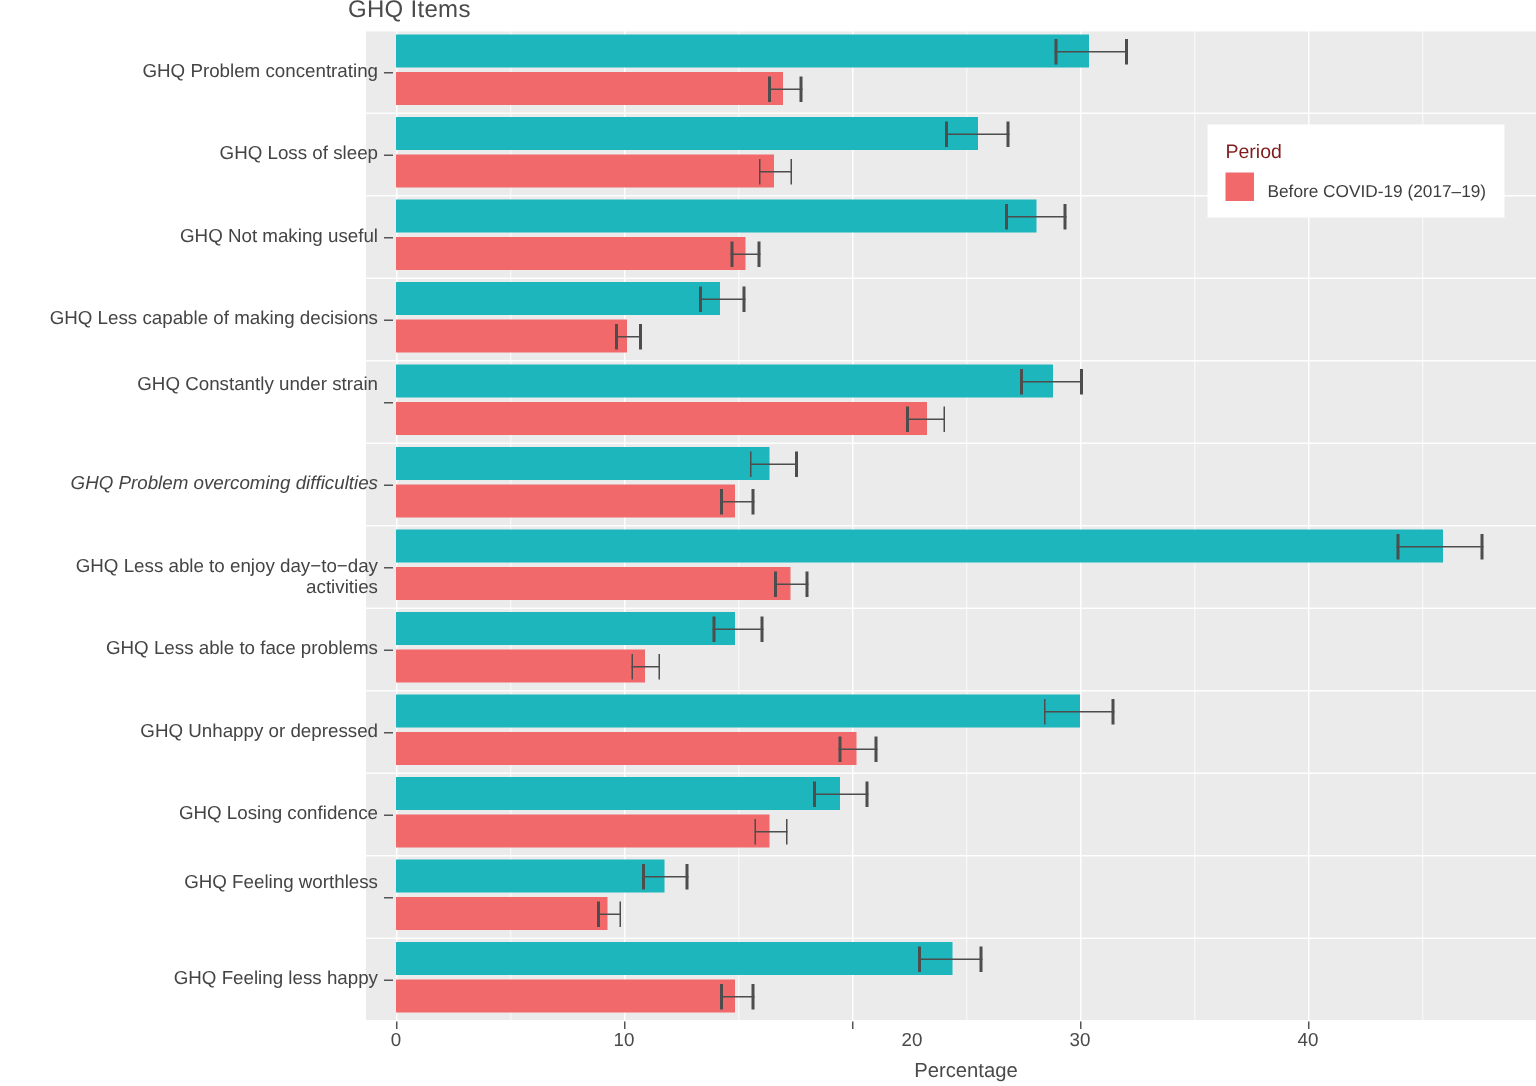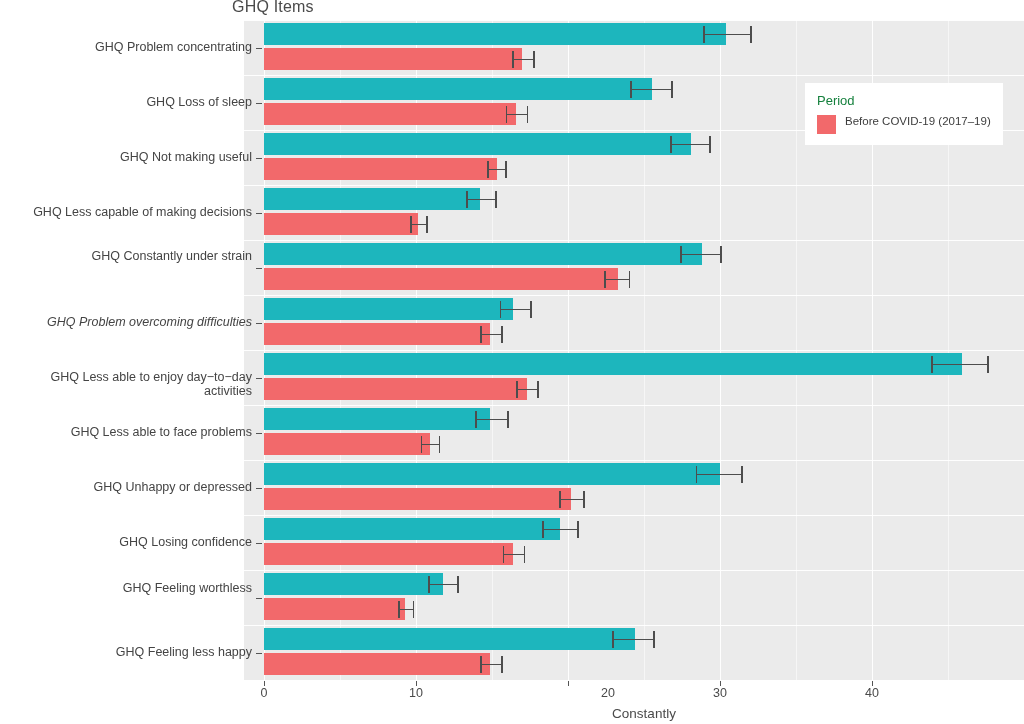--- a/index.html
+++ b/index.html
@@ -54,22 +54,22 @@
     position:absolute;top:706px;left:644px;transform:translateX(-50%);
     font-size:13.5px;color:#4a4a4a;
   }
 
   
   .legend{
     position:absolute;left:805px;top:83px;
     background:#ffffff;padding:10px 12px 11px 12px;
     box-shadow:0 0 0 0 rgba(0,0,0,0);
   }
-  .legend-title{font-size:13px;color:#15803d;margin-bottom:7px;}
-  .legend-item{display:flex;align-items:flex-start;margin-top:6px;}
+  .legend-title{font-size:13px;color:#7f1d1d;margin-bottom:7px;}
+  .legend-item{display:flex;align-items:flex-end;margin-top:6px;}
   .legend-swatch{width:19px;height:19px;margin-right:9px;flex:0 0 auto;}
   .legend-label{font-size:11.5px;color:#3d3d3d;white-space:nowrap;}
 </style>
 </head>
 <body>
 
 <div id="chart-root">
 
   <div class="axis-title-y">GHQ Items</div>
 
@@ -300,21 +300,21 @@
       <div class="xtick-label" style="left: 416px;">10</div>
       <div class="xtick-mark" style="left: 416px;"></div>
       <div class="xtick-label" style="left: 568px; margin-left: 40px;">20</div>
       <div class="xtick-mark" style="left: 568px;"></div>
       <div class="xtick-label" style="left: 720px;">30</div>
       <div class="xtick-mark" style="left: 720px;"></div>
       <div class="xtick-label" style="left: 872px;">40</div>
       <div class="xtick-mark" style="left: 872px;"></div>
     </div>
 
-  <div class="axis-title-x">Constantly</div>
+  <div class="axis-title-x">Percentage</div>
 
   <div class="legend">
     <div class="legend-title">Period</div>
     <div class="legend-item">
       <span class="legend-swatch" id="sw0" style="background: rgb(242, 105, 107);"></span>
       <span class="legend-label">Before COVID-19 (2017–19)</span>
     </div>
   </div>
 
 </div>

